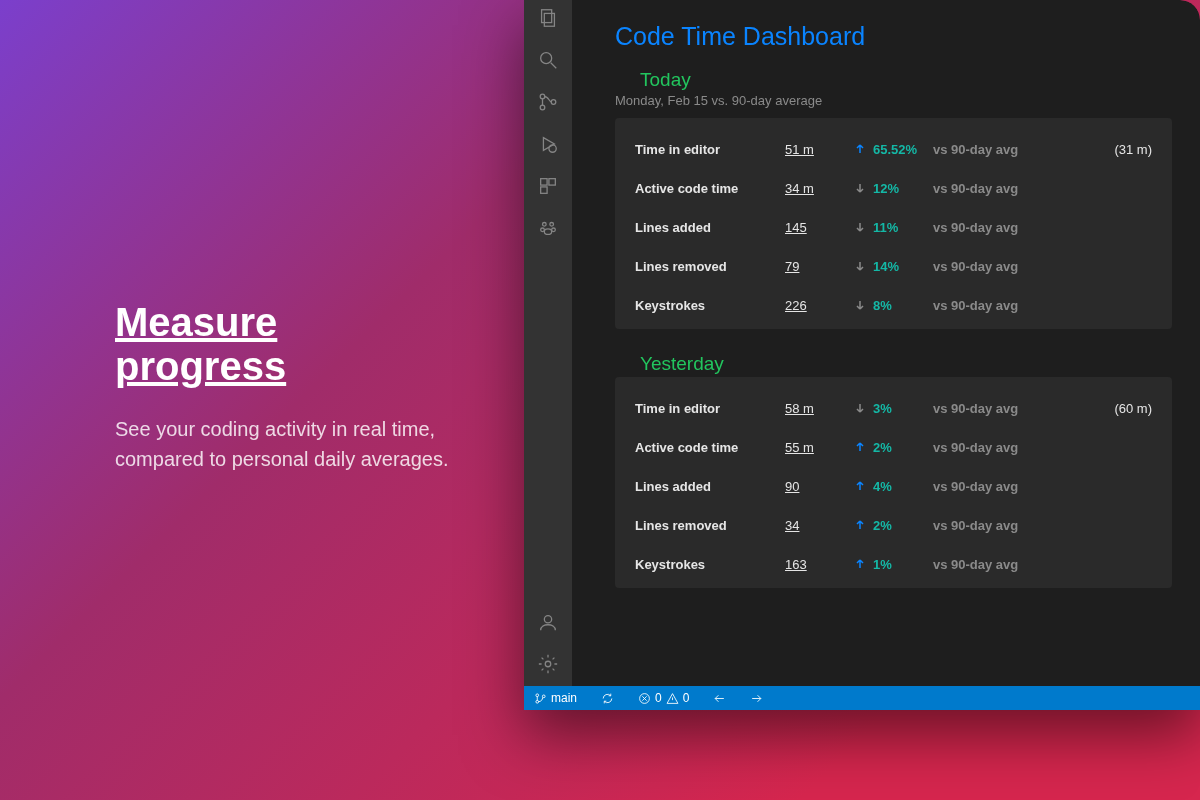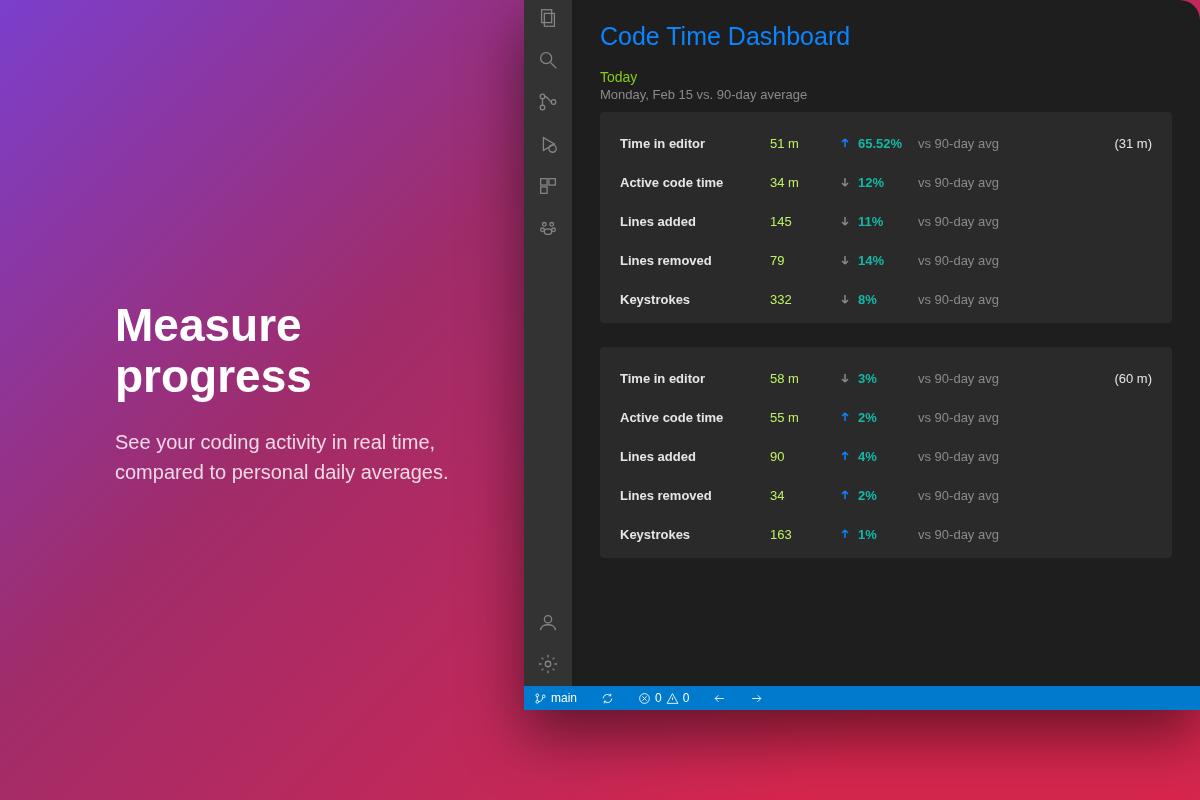--- a/index.html
+++ b/index.html
@@ -11,74 +11,74 @@
   position: relative;
   color: #fff;
 }
 
 .promo {
   position: absolute;
   left: 115px;
   top: 300px;
   max-width: 340px;
 }
-.promo h1 { font-size: 46px; font-weight: 800; line-height: 1.1; }
+.promo h1 { font-size: 40px; font-weight: 800; line-height: 1.1; text-decoration: underline; }
 .promo p  { margin-top: 26px; font-size: 20px; color: rgba(255,255,255,.82); line-height: 1.5; }
 
 
 .editor {
   position: absolute;
   top: 0; right: 0;
   width: 676px; height: 710px;
   background:#1e1e1e;
   border-radius: 0 20px 0 0;
   box-shadow: 0 25px 60px rgba(0,0,0,.5);
   overflow:hidden;
   display:flex;
   flex-direction:column;
 }
-.editor-body { flex:1; display:flex; overflow:hidden; }
+.editor-body { flex:1; display:flex; overflow:hidden;gap:15px; }
 
 
 .activitybar {
   width:48px; background:#333333;
   display:flex; flex-direction:column; align-items:center;
   padding-top:6px; gap:18px;
 }
 .activitybar .spacer { flex:1; }
 .act-icon {
   width:24px; height:24px; display:flex; align-items:center; justify-content:center;
   color:#858585; cursor:pointer;
 }
 .act-icon svg { width:22px; height:22px; stroke:currentColor; fill:none; stroke-width:1.4; }
 
 
 .dashboard { flex:1; padding:22px 28px 0 28px; overflow:hidden; color:#ccc; }
 .dash-title { font-size:25px; color:#0a84ff; font-weight:500; margin-bottom:18px; }
 
-.section-title { color:#84cc16; font-size:14px; margin-bottom:2px; }
+.section-title { color:#22c55e; font-size:19px; margin-bottom:2px;margin-left:25px; }
 .section-sub   { color:#8a8a8a; font-size:13px; margin-bottom:10px; }
 
 .metrics {
   background:#2a2a2a; border-radius:4px;
   padding:12px 8px 4px 8px; margin-bottom:24px;
 }
 .metric-row {
   display:flex; align-items:flex-end;
   padding:12px 12px;
   font-size:13px;
 }
 .m-label { width:150px; color:#e6e6e6; font-weight:600; }
-.m-value { width:70px;  color:#bef264; }
+.m-value { width:70px;  color:#e5e5e5;text-decoration:underline; }
 .m-arrow { width:18px; }
 .m-arrow svg { width:10px; height:10px; }
 .arrow-up   { color:#0a84ff; }
 .arrow-down { color:#8a8a8a; }
 .m-pct   { width:60px; font-weight:600; color:#14b8a6; }
-.m-vs    { width:110px; color:#8a8a8a; }
+.m-vs    { width:110px; color:#8a8a8a;font-weight:bold; }
 .m-pad   { flex:1; }
 .m-ref   { color:#e6e6e6; }
 
 
 .statusbar {
   height:24px; background:#007acc;
   display:flex; align-items:center;
   padding:0 10px; gap:24px;
   font-size:12px; color:#fff;
 }
@@ -200,32 +200,33 @@
                 <span class="m-arrow arrow-down"><svg viewBox="0 0 10 10">
                     <path d="M5 9V1M5 9l-3-3M5 9l3-3" stroke="currentColor" stroke-width="1.5" fill="none"></path>
                   </svg></span>
                 <span class="m-pct">14%</span>
                 <span class="m-vs">vs 90-day avg</span>
                 <span class="m-pad"></span>
                 <span class="m-ref"></span>
               </div>
               <div class="metric-row">
                 <span class="m-label">Keystrokes</span>
-                <span class="m-value">332</span>
+                <span class="m-value">226</span>
                 <span class="m-arrow arrow-down"><svg viewBox="0 0 10 10">
                     <path d="M5 9V1M5 9l-3-3M5 9l3-3" stroke="currentColor" stroke-width="1.5" fill="none"></path>
                   </svg></span>
                 <span class="m-pct">8%</span>
                 <span class="m-vs">vs 90-day avg</span>
                 <span class="m-pad"></span>
                 <span class="m-ref"></span>
               </div>
             </div>
           </div>
           <div>
+            <div class="section-title">Yesterday</div>
             <div class="metrics">
               <div class="metric-row">
                 <span class="m-label">Time in editor</span>
                 <span class="m-value">58 m</span>
                 <span class="m-arrow arrow-down"><svg viewBox="0 0 10 10">
                     <path d="M5 9V1M5 9l-3-3M5 9l3-3" stroke="currentColor" stroke-width="1.5" fill="none"></path>
                   </svg></span>
                 <span class="m-pct">3%</span>
                 <span class="m-vs">vs 90-day avg</span>
                 <span class="m-pad"></span>

